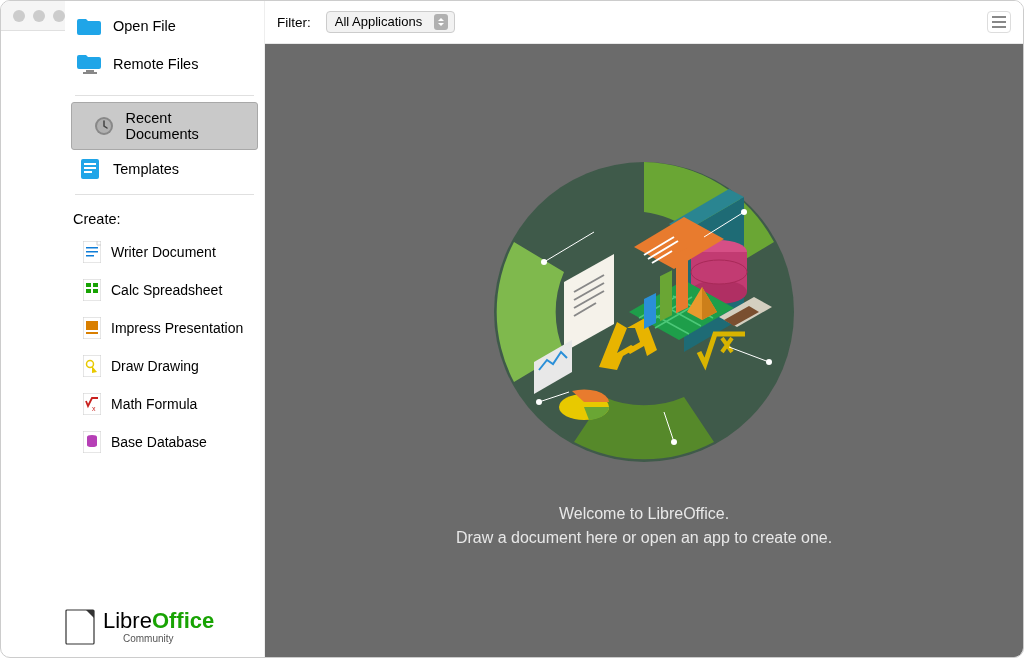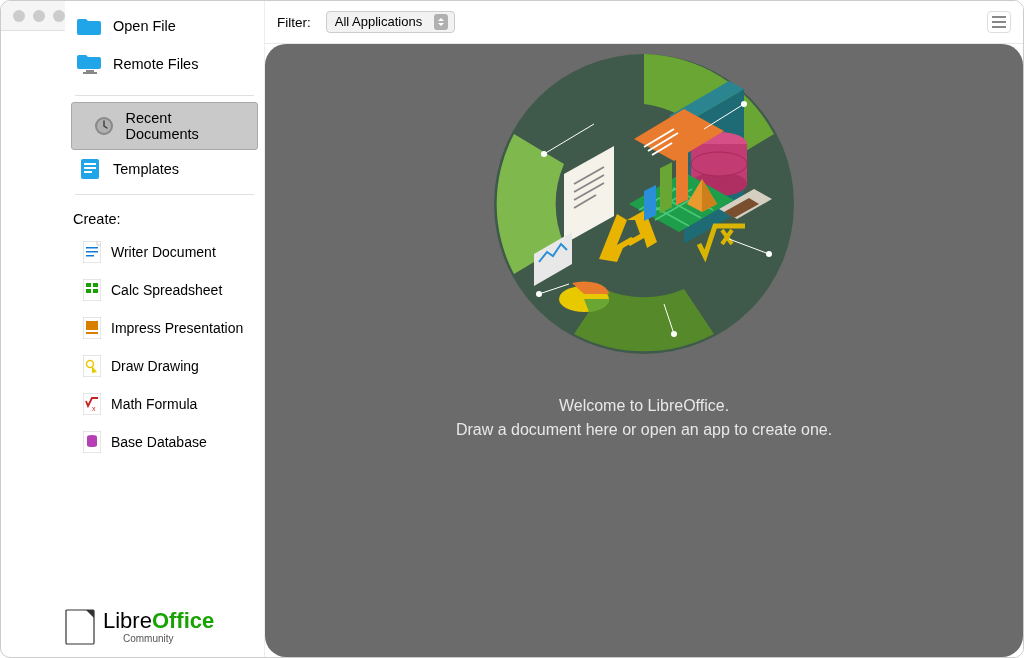--- a/index.html
+++ b/index.html
@@ -152,22 +152,22 @@
       border-radius: 4px;
       display: flex; align-items: center; justify-content: center;
       cursor: pointer;
     }
     .graphic-area {
       flex: 1;
       background: #6b6b6b;
       display: flex;
       flex-direction: column;
       align-items: center;
+      justify-content: center;
       color: #e8e8e8;
-      border-radius: 21px;
     }
     .welcome-graphic {
       width: 320px;
       height: 320px;
       margin-bottom: 30px;
     }
     .welcome-text {
       text-align: center;
       font-size: 16px;
       line-height: 1.5;

